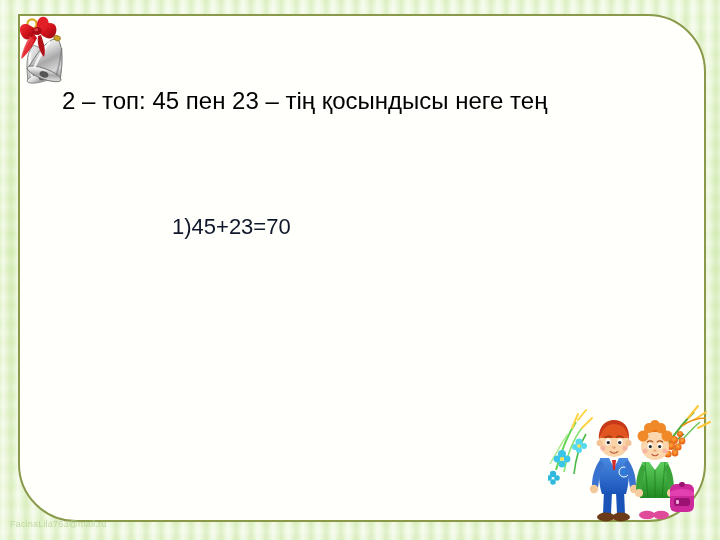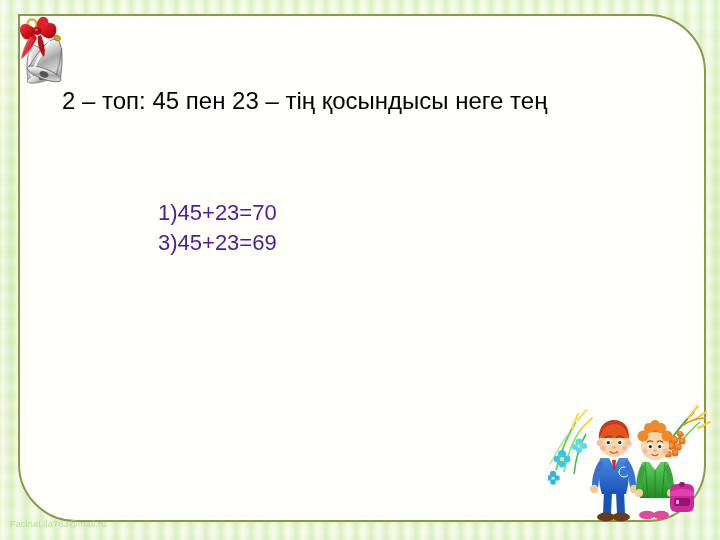--- a/index.html
+++ b/index.html
@@ -80,22 +80,22 @@
     letter-spacing: 0px;
     white-space: pre-wrap;
   }
 
   #answer-list {
     position: absolute;
     left: 158px;
     top: 198px;
     font-size: 22px;
     line-height: 30px;
-    color: #4c1d95;
-    margin: 0;
+    color: #0f172a;
+    margin: 14px;
     padding: 0;
     list-style: none;
   }
   #answer-list li {
     white-space: pre;
   }
 
   #watermark {
     position: absolute;
     left: 10px;
@@ -329,18 +329,17 @@
         <rect x="131" y="84" width="6" height="5" rx="2.4" fill="#9c1272"></rect>
         <rect x="128" y="102" width="3" height="4" rx="1" fill="#f0a8d8"></rect>
       </g>
     </svg>
   </div>
 
   <div id="question-title">2 – топ: 45 пен 23 – тің қосындысы неге тең</div>
 
   <ul id="answer-list">
     <li>1)45+23=70</li>
-    <li>3)45+23=69</li>
   </ul>
 
   <div id="watermark">FacinaLila763@mail.ru</div>
 
 </div>
 
 </body></html>

